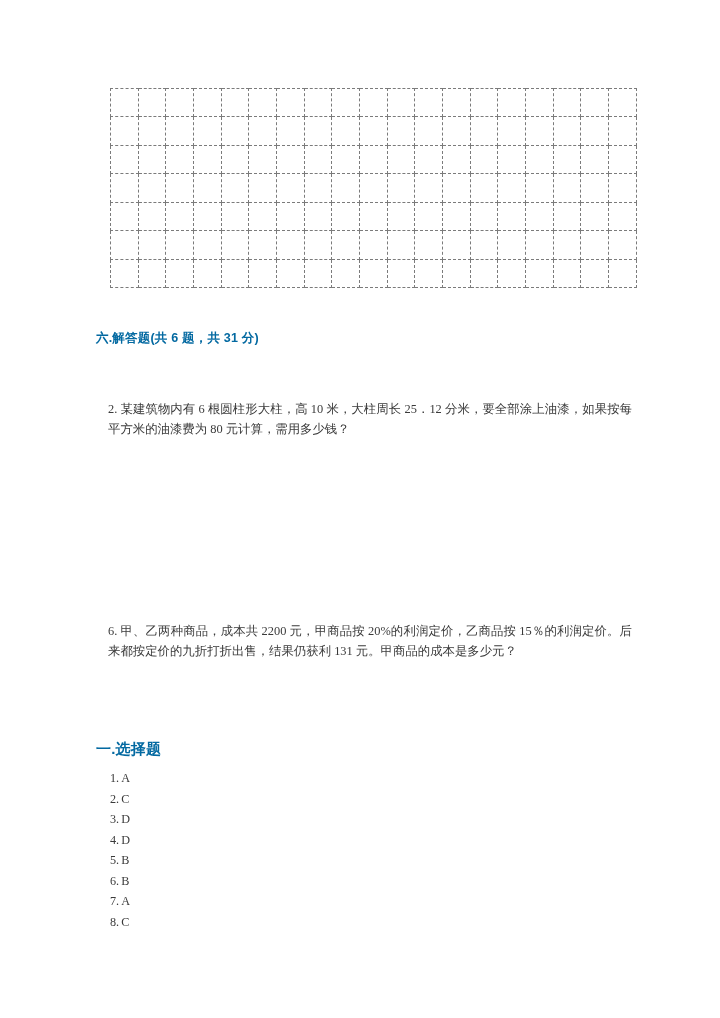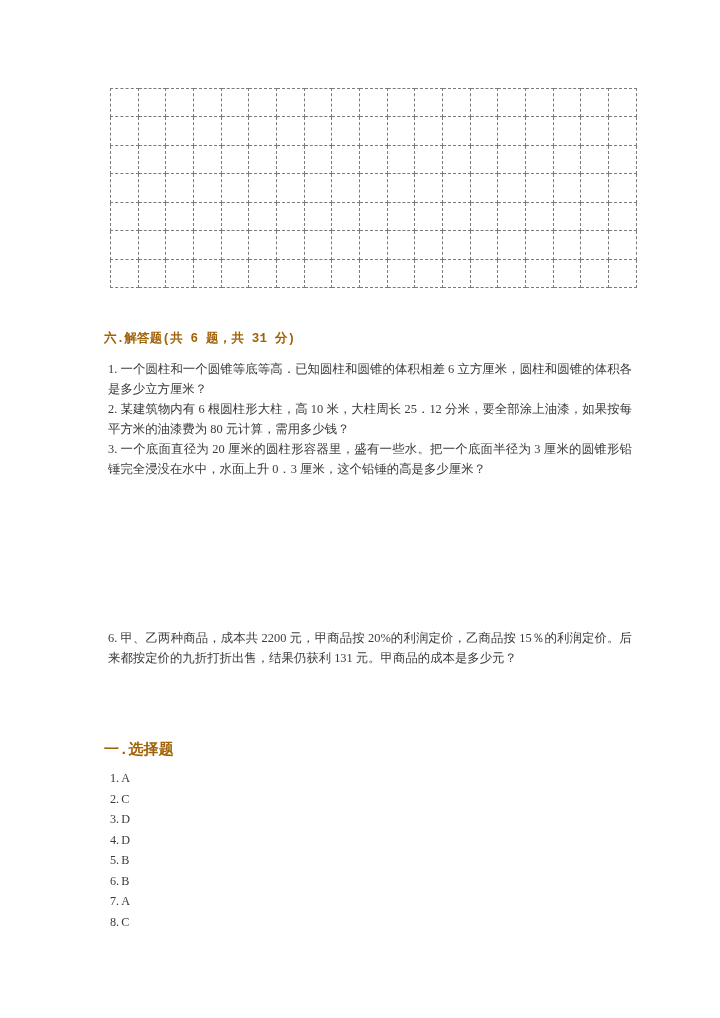--- a/index.html
+++ b/index.html
@@ -38,25 +38,25 @@
     table-layout: fixed;
   }
   .grid-table td {
     border: 1px dashed #7b7b7b;
     padding: 0;
   }
 
   
   .section-heading {
     position: absolute;
-    left: 104px;
-    font-family: Liberation Mono, monospace;
+    left: 96px;
+    font-family: Liberation Sans, sans-serif;
     font-weight: bold;
     font-size: 12.5px;
-    color: #a16207;
+    color: #0369a1;
     letter-spacing: 0.2px;
     white-space: nowrap;
   }
   #heading-six { top: 330px; }
   #heading-one { top: 740px; font-size: 15px; }
 
   
   .question {
     position: absolute;
     left: 108px;
@@ -65,21 +65,21 @@
     line-height: 19.6px;
     color: #3a3a3a;
     text-align: justify;
     text-justify: inter-ideograph;
   }
   #q1 { top: 360px; }
   #q2 { top: 400px; }
   #q3 { top: 440px; }
   #q4 { top: 499px; }
   #q5 { top: 545px; width: 524px; }
-  #q6 { top: 622px; margin-top: 7px; }
+  #q6 { top: 622px; }
 
   
   #q5 .q5-line1 {
     line-height: 30px;
     display: block;
     white-space: nowrap;
   }
   #q5 .q5-line2 {
     display: block;
     line-height: 19.6px;
@@ -294,25 +294,23 @@
             <td style="border-style: dashed; border-color: rgb(123, 123, 123);"></td>
             <td style="border-style: dashed; border-color: rgb(123, 123, 123);"></td>
             <td style="border-style: dashed; border-color: rgb(123, 123, 123);"></td>
           </tr>
         </tbody>
     </table>
   </div>
 
   <div class="section-heading" id="heading-six">六.解答题(共 6 题，共 31 分)</div>
 
-  <div class="question" id="q1">1. 一个圆柱和一个圆锥等底等高．已知圆柱和圆锥的体积相差 6 立方厘米，圆柱和圆锥的体积各是多少立方厘米？</div>
 
   <div class="question" id="q2">2. 某建筑物内有 6 根圆柱形大柱，高 10 米，大柱周长 25．12 分米，要全部涂上油漆，如果按每平方米的油漆费为 80 元计算，需用多少钱？</div>
 
-  <div class="question" id="q3">3. 一个底面直径为 20 厘米的圆柱形容器里，盛有一些水。把一个底面半径为 3 厘米的圆锥形铅锤完全浸没在水中，水面上升 0．3 厘米，这个铅锤的高是多少厘米？</div>
 
 
 
   <div class="question" id="q6">6. 甲、乙两种商品，成本共 2200 元，甲商品按 20%的利润定价，乙商品按 15％的利润定价。后来都按定价的九折打折出售，结果仍获利 131 元。甲商品的成本是多少元？</div>
 
 
   <div class="section-heading" id="heading-one">一.选择题</div>
 
   <div id="answer-list">
       <div class="answer-row"><span class="answer-num">1.</span><span class="answer-val">A</span></div>

